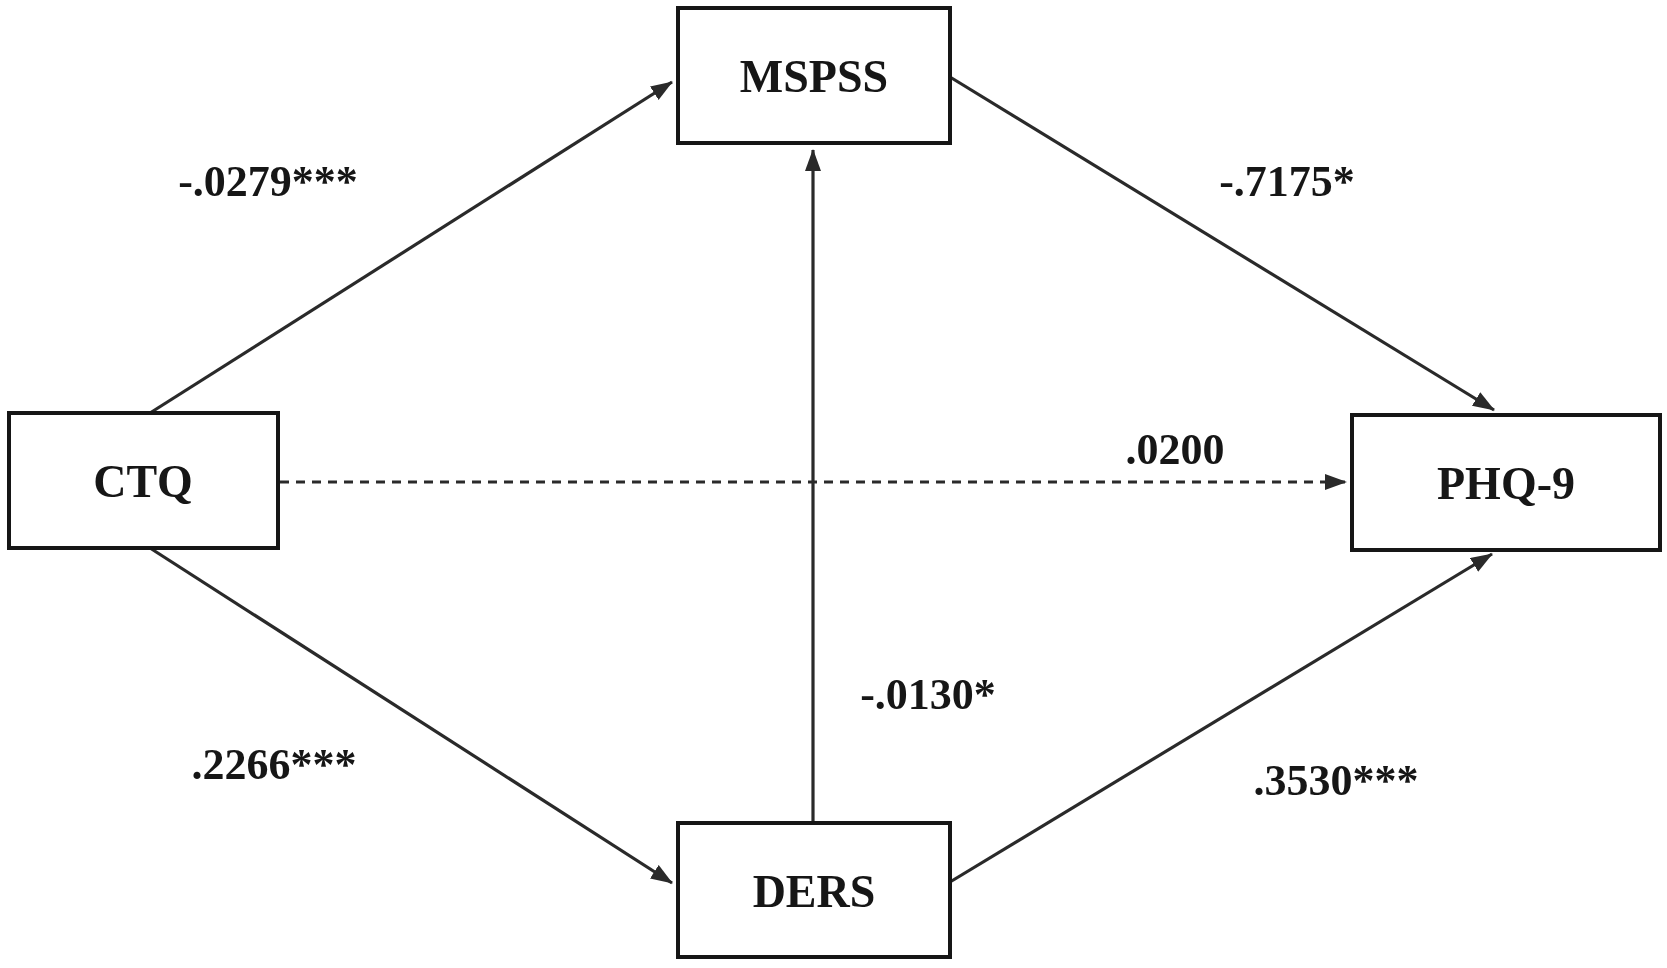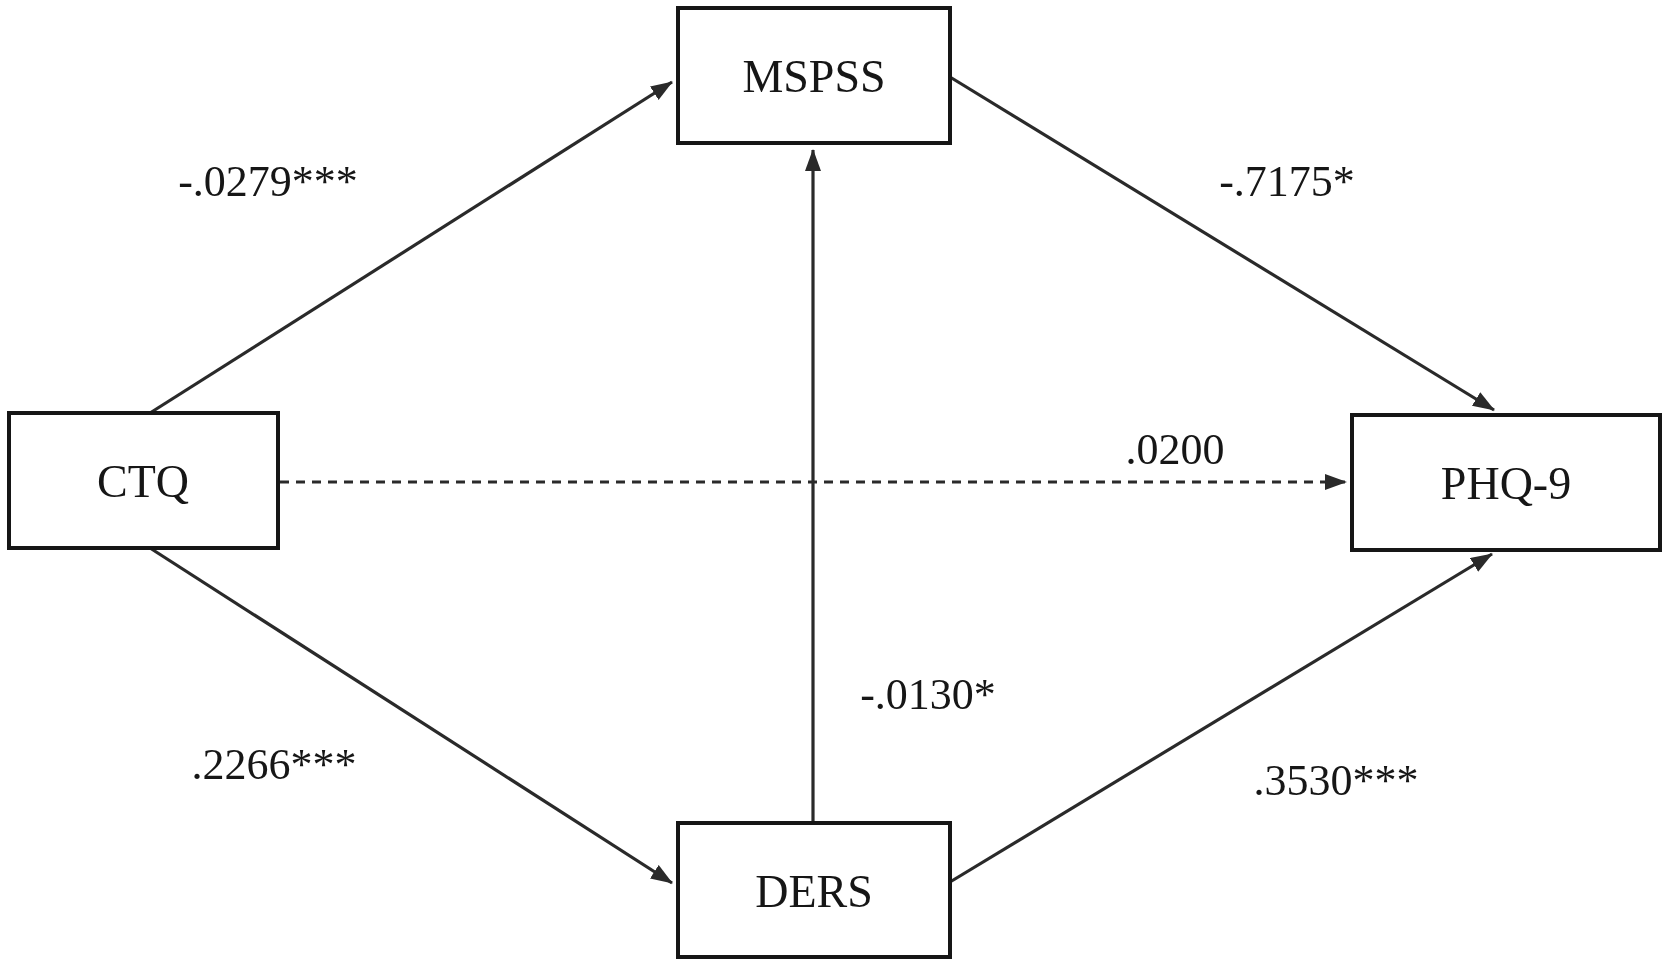--- a/index.html
+++ b/index.html
@@ -9,20 +9,21 @@
     width: 1667px;
     height: 968px;
     overflow: hidden;
     font-family: "Liberation Serif", serif;
   }
   .figure-wrap {
     position: relative;
     width: 1667px;
     height: 968px;
     background: #ffffff;
+    font-weight: bold;
   }
   svg {
     display: block;
   }
   .node-rect {
     fill: #ffffff;
     stroke: #161616;
     stroke-width: 4;
   }
   .edge-line {

